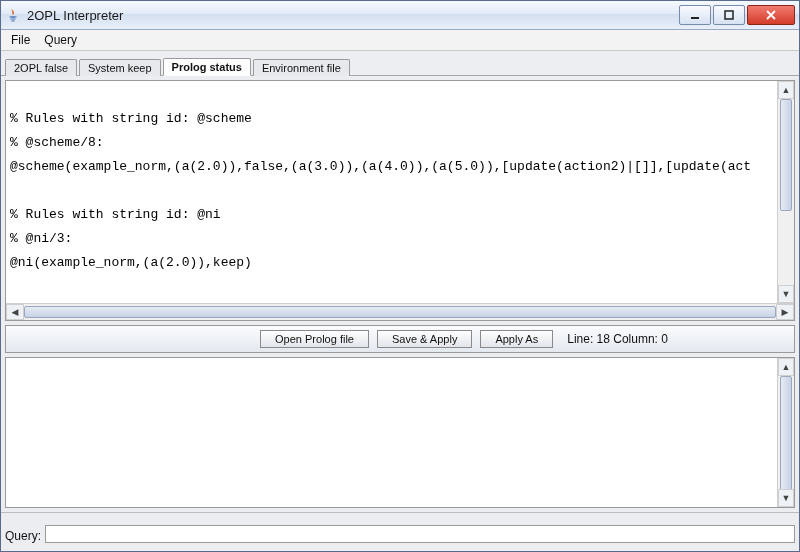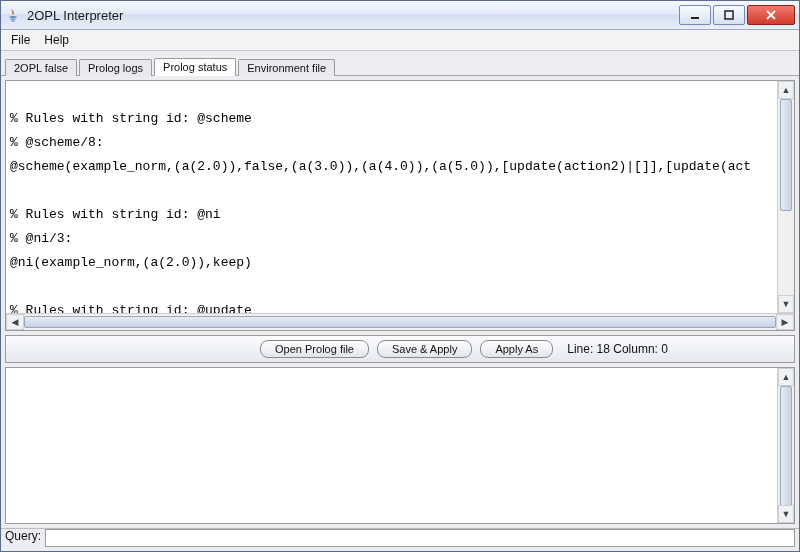--- a/index.html
+++ b/index.html
@@ -98,20 +98,21 @@
     border-radius: 2px 2px 0 0;
     margin-right: 2px;
     position: relative;
     top: 1px;
   }
   .tab.active {
     background: #fdfdfd;
     border-bottom: 1px solid #fdfdfd;
     top: 1px;
     z-index: 2;
+    font-weight: bold;
   }
   .content {
     flex: 1;
     display: flex;
     flex-direction: column;
     background: #ebedf1;
     padding: 4px;
     gap: 4px;
     min-height: 0;
   }
@@ -195,21 +196,21 @@
     align-items: center;
     padding: 0 8px;
     gap: 8px;
     justify-content: center;
   }
   .btn {
     border: 1px solid #8a8a8a;
     background: linear-gradient(to bottom,#fefefe,#e2e5eb);
     padding: 2px 14px;
     font-size: 11px;
-    border-radius: 8px;
+    border-radius: 0;
     color:#111;
   }
   .btn.toggle-on {
     background: linear-gradient(to bottom,#cfe8ff,#8fc2f2);
     border-color:#4a7db5;
   }
   .status {
     font-size: 12px;
     color: #111;
     margin-left: 6px;
@@ -222,22 +223,22 @@
     position: relative;
     min-height: 60px;
   }
   .output-wrap .vscroll { }
   .output-wrap .vscroll .thumb { top:18px; height: calc(100% - 36px); }
   .querybar {
     height: 22px;
     background: #ebedf1;
     border-top: 1px solid #bdbdbd;
     display: flex;
-    align-items: flex-start;
-    padding: 0 4px;
+    align-items: flex-end;
+    padding: 8px 4px;
     gap: 4px;
   }
   .querybar label { font-size: 12px; color:#111; }
   .querybar input {
     flex: 1;
     height: 16px;
     border: 1px solid #9a9a9a;
     background: #fff;
     font-size: 11px;
     padding: 0 2px;
@@ -272,26 +273,26 @@
       <div class="win-btn close">
         <svg width="12" height="10">
             <path d="M2 1 L10 9 M10 1 L2 9" stroke="#fff" stroke-width="1.8"></path>
           </svg>
       </div>
     </div>
   </div>
 
   <div class="menubar">
     <span class="menu-item">File</span>
-    <span class="menu-item">Help</span>
+    <span class="menu-item">Query</span>
   </div>
 
   <div class="tabstrip">
     <div class="tab">2OPL false</div>
-    <div class="tab">Prolog logs</div>
+    <div class="tab">System keep</div>
     <div class="tab active">Prolog status</div>
     <div class="tab">Environment file</div>
   </div>
 
   <div class="content">
 
     <div class="code-wrap">
       <div class="code-area">
         <div class="code-text">
 % Rules with string id: @scheme

